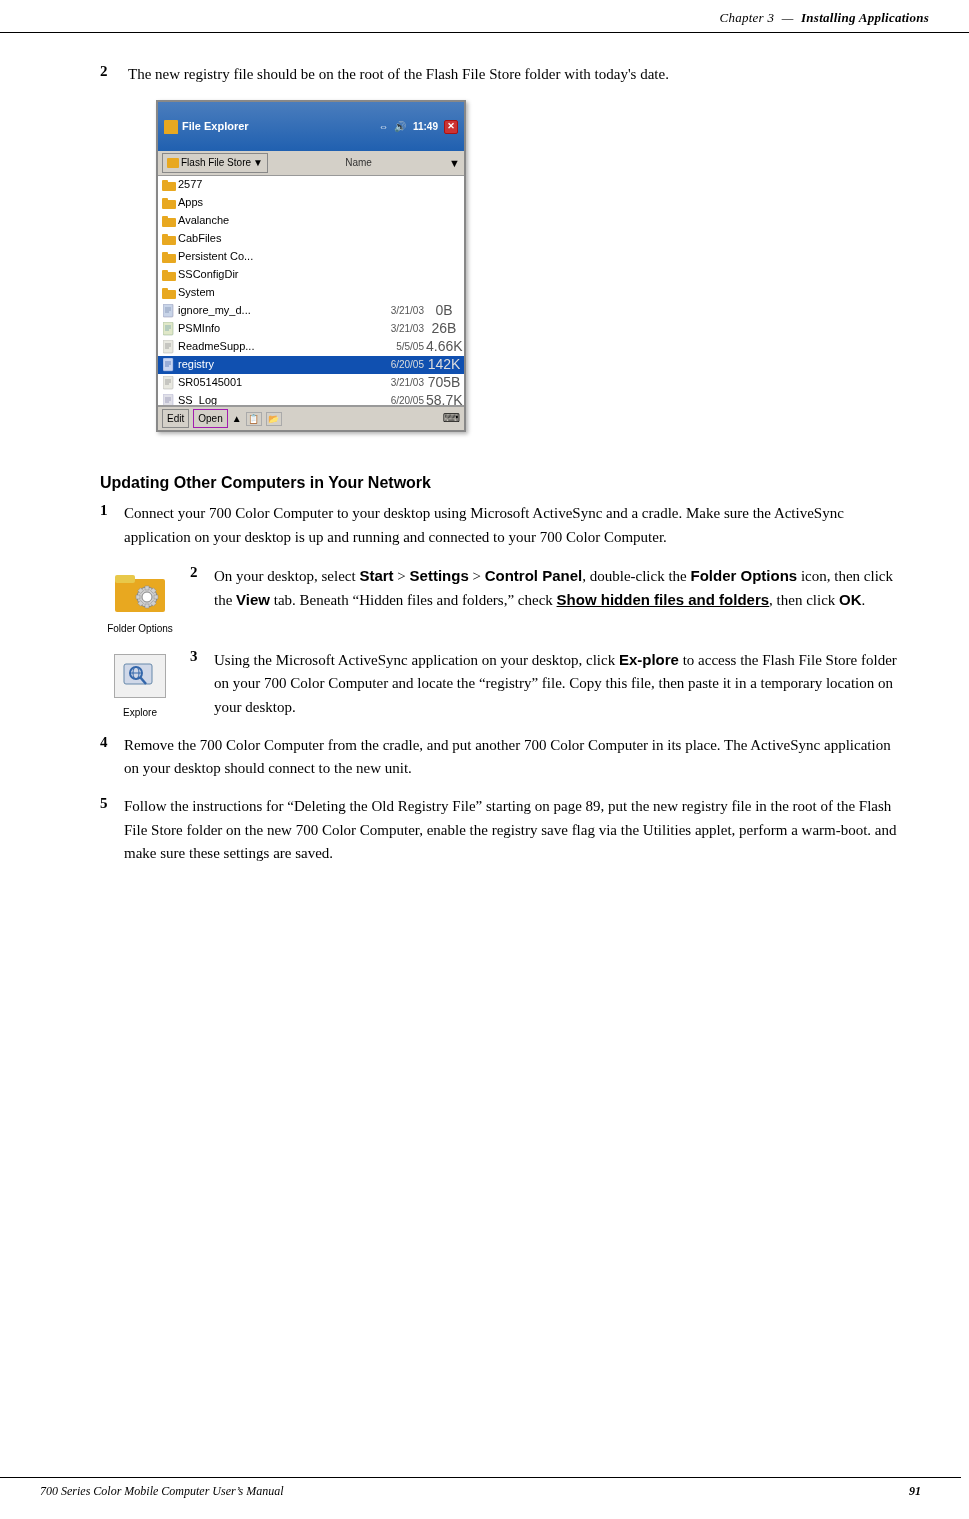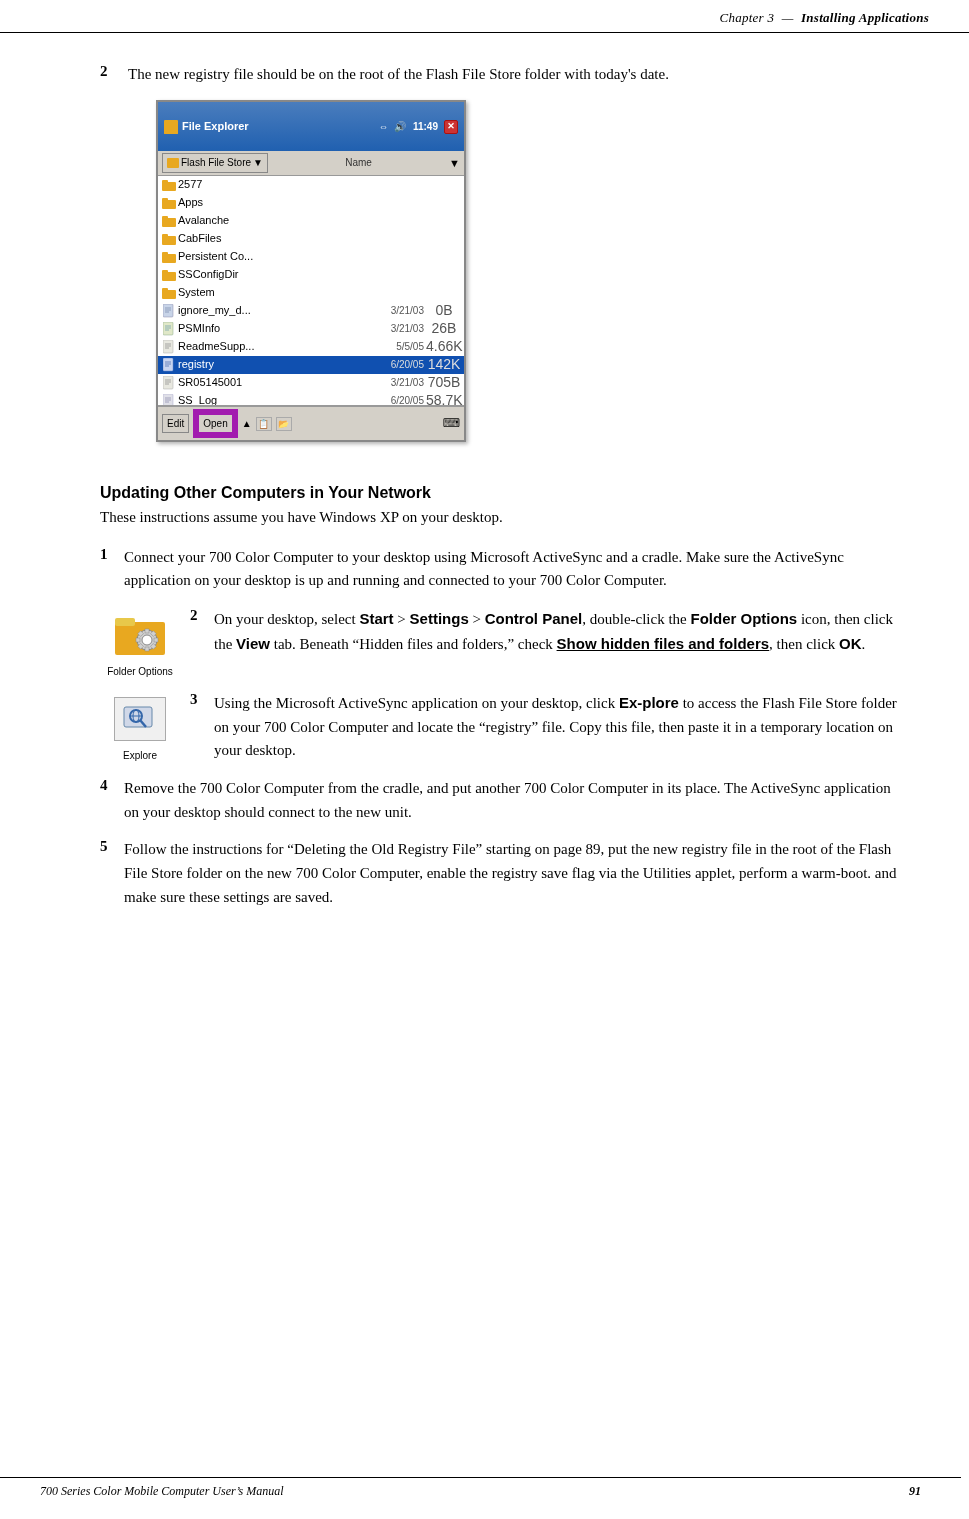--- a/index.html
+++ b/index.html
@@ -531,35 +531,34 @@
               </div>
               <span class="fe-row-name">SS_Log</span>
               <span class="fe-row-date">6/20/05</span>
               <span class="fe-row-size">58.7K</span>
             </div>
           </div>
 
           <div class="fe-statusbar">
             <div class="fe-statusbar-left">
               <span style="border:1px solid #888; padding:1px 4px; background:#d4d0c8; font-size:10px;">Edit</span>
-              <span style="border:6px solid #a21caf; padding:1px 4px; background:#d4d0c8; font-size:10px;">Open</span>
+              <span style="border:1px solid #a21caf; padding:1px 4px; background:#d4d0c8; font-size:10px;">Open</span>
               <span style="font-size:10px;">▲</span>
 
               <span style="width:16px;height:14px;background:#d4d0c8;display:inline-block;border:1px solid #aaa;font-size:9px;text-align:center;">📋</span>
               <span style="width:16px;height:14px;background:#d4d0c8;display:inline-block;border:1px solid #aaa;font-size:9px;text-align:center;">📂</span>
             </div>
             <span style="font-size:12px;">⌨</span>
           </div>
         </div>
       </div>
     </div>
   </div>
 
   <div class="section-heading">Updating Other Computers in Your Network</div>
-  <div class="section-intro">These instructions assume you have Windows XP on your desktop.</div>
 
   <div class="steps-container">
 
     <div class="step-item">
       <div class="step-num">1</div>
       <div class="step-content">
         Connect your 700 Color Computer to your desktop using Microsoft ActiveSync and a cradle. Make sure the ActiveSync application on your desktop is up and running and connected to your 700 Color Computer.
       </div>
     </div>
 

